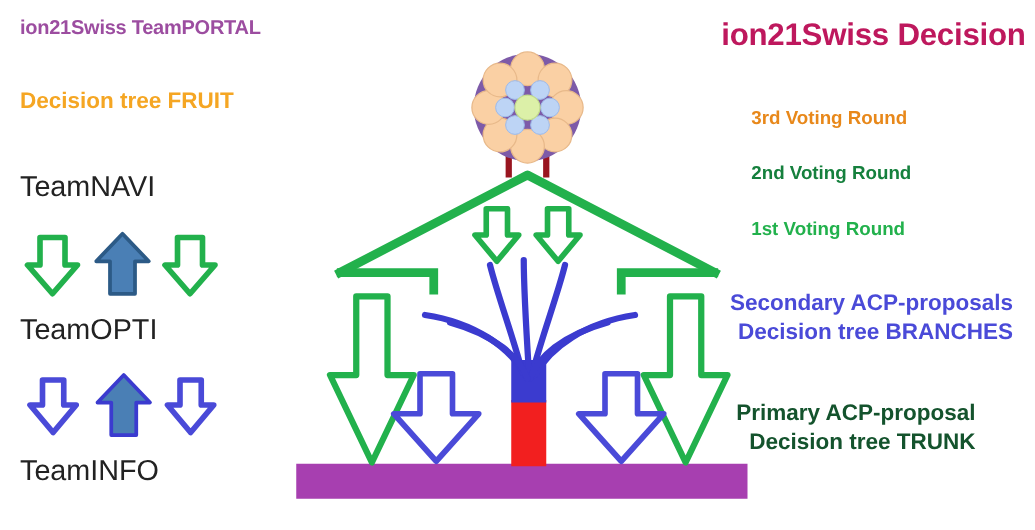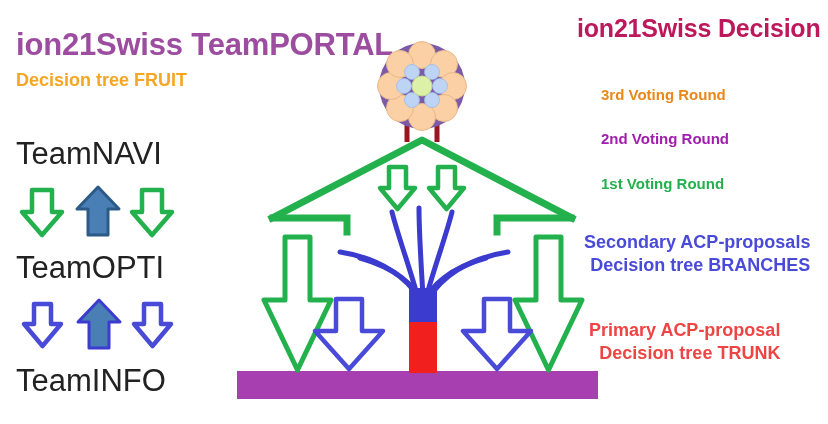--- a/index.html
+++ b/index.html
@@ -12,65 +12,64 @@
     width: 828px;
     height: 424px;
     background: #ffffff;
     overflow: hidden;
     font-family: "Liberation Sans", sans-serif;
   }
   .txt { position: absolute; white-space: nowrap; line-height: 1.18; }
 
   .title-left {
     left: 16px; top: 14px;
-    font-size: 31px; font-weight: bold;
+    font-size: 16px; font-weight: bold;
     color: #9c4da0;
     letter-spacing: -0.2px;
-    margin-top: 13px;
   }
   .title-right {
     left: 577px; top: 14px;
     font-size: 25px; font-weight: bold;
     color: #be185d;
     letter-spacing: -0.2px;
   }
 
   .nav-caption {
     left: 16px; top: 70px;
     font-size: 18px; font-weight: bold;
     color: #f5a623;
   }
   .nav-caption div { margin-bottom: 1px; }
 
   .team-label {
-    font-size: 31px;
+    font-size: 23px;
     color: #222222;
     font-weight: normal;
   }
   .team-navi { left: 16px; top: 136px; }
   .team-opti { left: 16px; top: 250px; }
   .team-info { left: 16px; top: 363px; }
 
   .round {
     font-size: 15px; font-weight: bold;
     left: 601px;
   }
   .round-3 { top: 86px;  color: #e8881a; }
-  .round-2 { top: 130px; color: #a21caf; }
+  .round-2 { top: 130px; color: #15803d; }
   .round-1 { top: 175px; color: #22b14c; }
 
   .branch-caption {
     left: 584px; top: 232px;
     font-size: 18px; font-weight: bold;
     color: #4a4ad8;
   }
   .trunk-caption {
     left: 589px; top: 320px;
     font-size: 18px; font-weight: bold;
-    color: #ef4444;
+    color: #14532d;
   }
   .branch-caption div, .trunk-caption div { margin-bottom: 2px; text-align: right; }
 
   svg.layer {
     position: absolute;
     left: 0; top: 0;
     width: 828px; height: 424px;
   }
 </style>
 </head>

